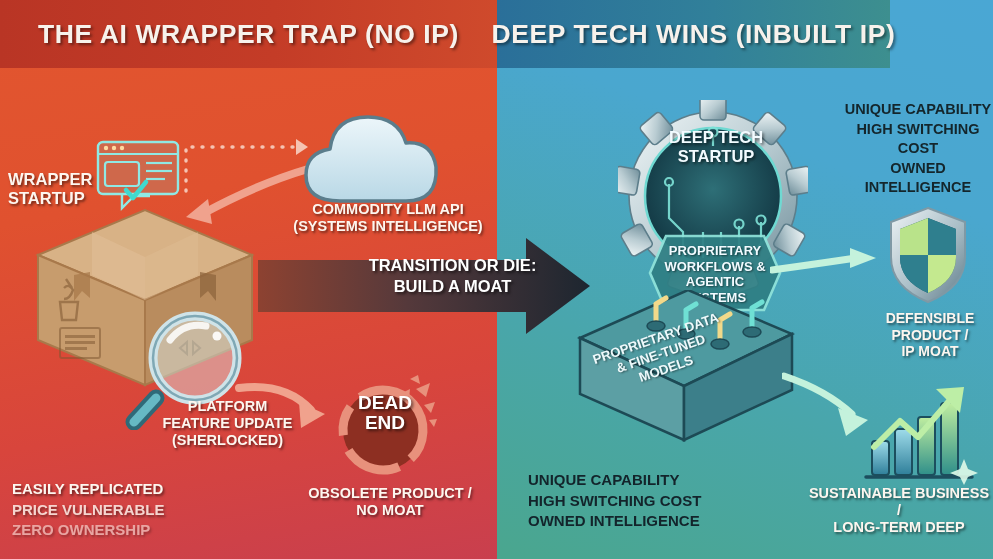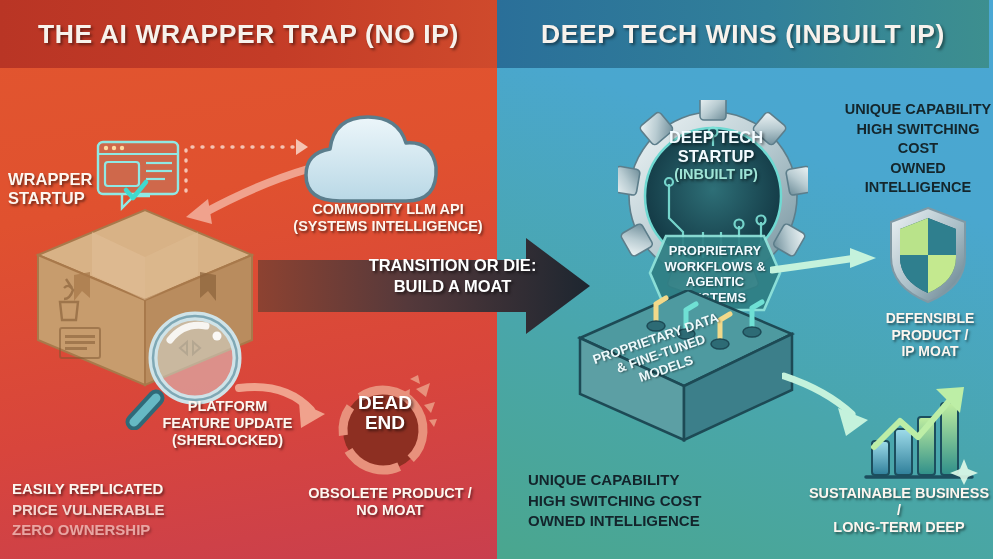--- a/index.html
+++ b/index.html
@@ -9,21 +9,21 @@
   
   .half{position:absolute;top:0;height:559px;}
   .half.left{left:0;width:497px;
      background:linear-gradient(170deg,#e2562f 0%,#e0512f 35%,#d8453c 70%,#c93f4e 100%);}
   .half.right{left:497px;width:496px;
      background:linear-gradient(200deg,#4aa7d4 0%,#4aa7cf 30%,#49a6ac 65%,#4aa68e 100%);}
 
   
   .hdr{position:absolute;top:0;height:68px;display:flex;align-items:center;justify-content:center;}
   .hdr.l{left:0;width:497px;background:linear-gradient(90deg,#b93525 0%,#c43c27 55%,#cf4a2c 100%);}
-  .hdr.r{left:497px;width:492px;background:linear-gradient(90deg,#2a6f99 0%,#31809a 55%,#3d8f8f 100%);}
+  .hdr.r{left:497px;width:393px;background:linear-gradient(90deg,#2a6f99 0%,#31809a 55%,#3d8f8f 100%);}
   .hdr h1{margin:0;color:#f7f2ec;font-size:26.5px;font-weight:bold;letter-spacing:.6px;
      text-shadow:2px 2px 3px rgba(0,0,0,.45);white-space:nowrap;}
 
   
   .cap{position:absolute;text-align:center;font-weight:bold;line-height:1.18;
        color:#fdf6ef;text-shadow:1.5px 1.5px 2.5px rgba(0,0,0,.5);}
   .lbl-left{position:absolute;font-weight:bold;line-height:1.18;
        color:#fdf6ef;text-shadow:1.5px 1.5px 2.5px rgba(0,0,0,.5);}
 
   
@@ -272,21 +272,20 @@
         <path d="M48 26 L48 54"></path>
           <circle cx="48" cy="24" r="4.5"></circle>
         <path d="M-10 36 L-10 62"></path>
           <path d="M8 36 L8 62"></path>
       </g>
     </g>
   </svg>
   <div id="gear-text">
     <div>DEEP TECH</div>
     <div>STARTUP</div>
-    <div class="sub">(INBUILT IP)</div>
   </div>
 
   <svg id="hex-unit" viewBox="0 0 134 78">
     <polygon points="18,2 116,2 132,39 116,76 18,76 2,39" fill="#2f7f84" stroke="#8fe3da" stroke-width="2.6" opacity=".93"></polygon>
   </svg>
   <div id="hex-text">
     <div>PROPRIETARY</div>
     <div>WORKFLOWS &amp;</div>
     <div>AGENTIC</div>
     <div>SYSTEMS</div>

